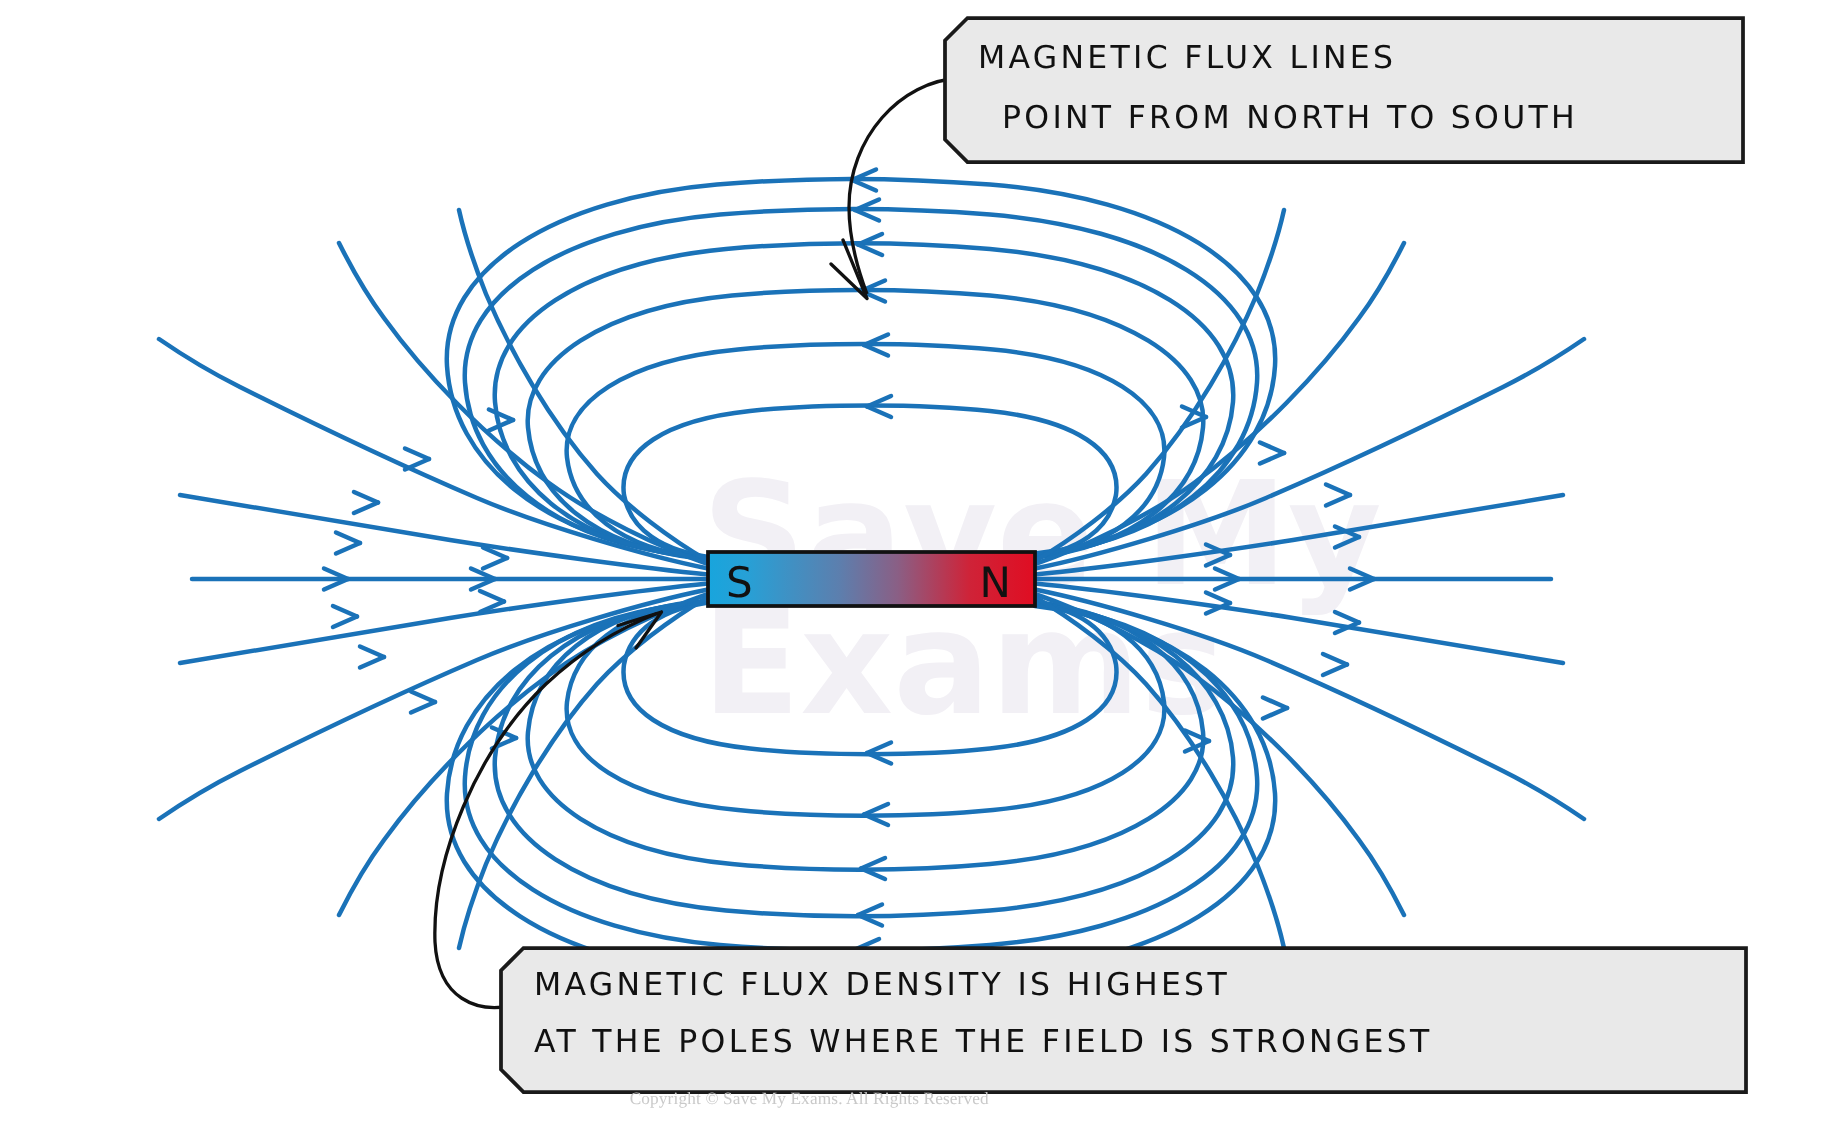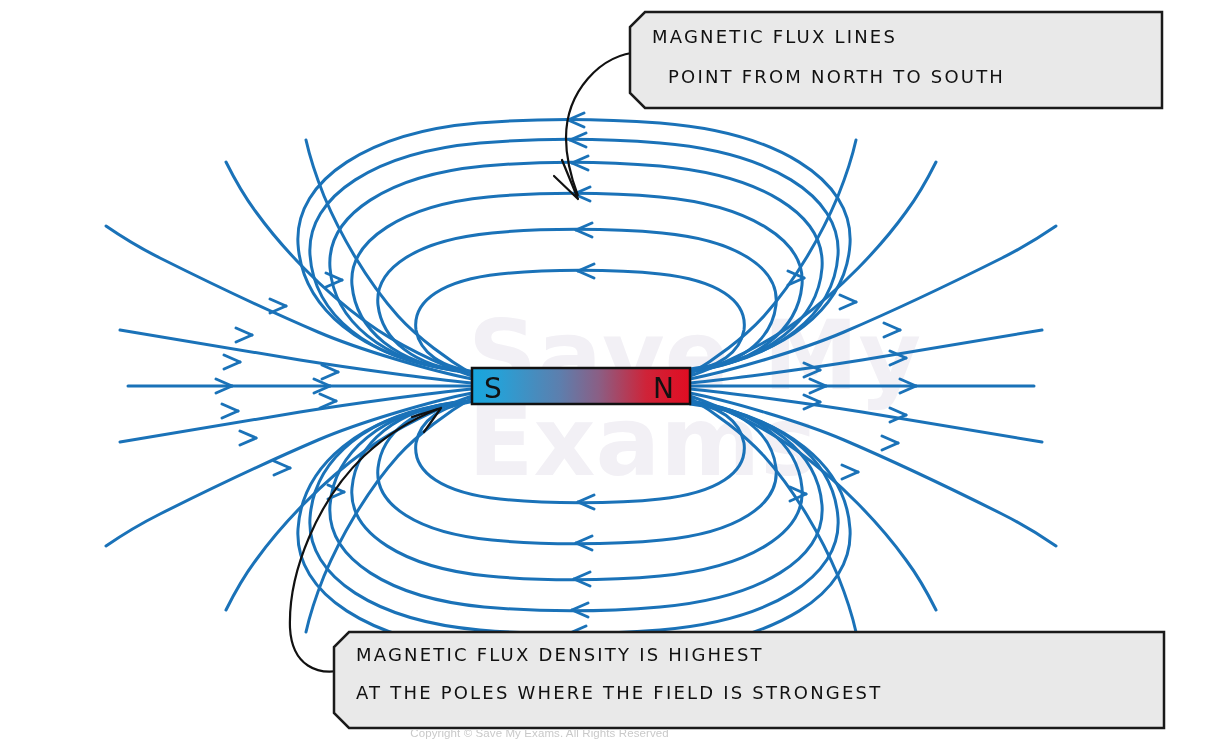--- a/index.html
+++ b/index.html
@@ -8,32 +8,32 @@
     background:#ffffff;
     font-family:"DejaVu Sans", sans-serif;
     overflow:hidden;
     position:relative;
   }
   #stage{position:absolute;left:0;top:0;width:1226px;height:748px;}
   #stage svg{position:absolute;left:0;top:0;}
   .callout-text{
     position:absolute;
     font-family:"DejaVu Sans", sans-serif;
-    font-size:18px;
+    font-size:21px;
     letter-spacing:2.2px;
     color:#111111;
     white-space:nowrap;
     font-weight:400;
   }
 
   .copyright{
     position:absolute;
     left:0;top:727px;width:1079px;
     text-align:center;
-    font-family:Liberation Sans, sans-serif;
+    font-family:Liberation Serif, serif;
     font-size:11.5px;
     color:#c9c9c9;
     letter-spacing:0.1px;
   }
   .wm{
     position:absolute;
     font-family:"DejaVu Sans", sans-serif;
     font-weight:700;
     color:#f2f0f5;
     user-select:none;

